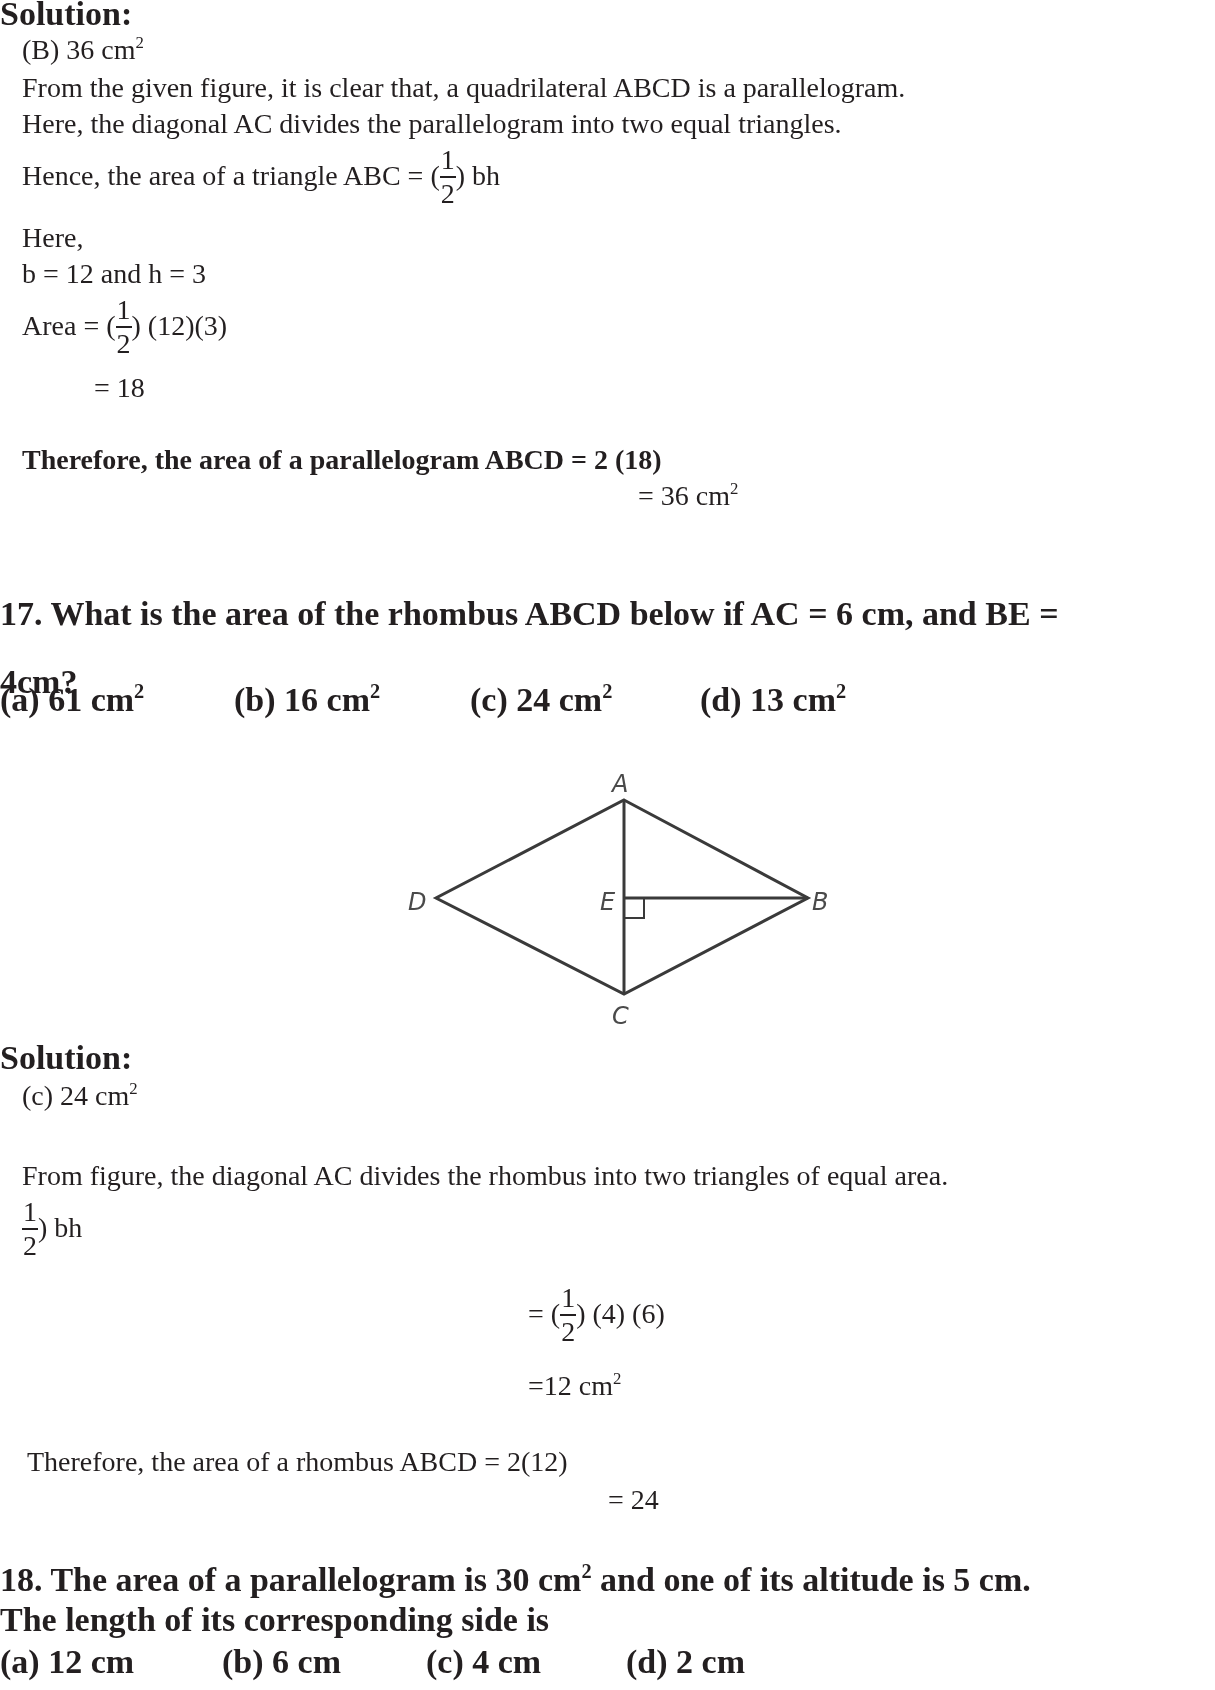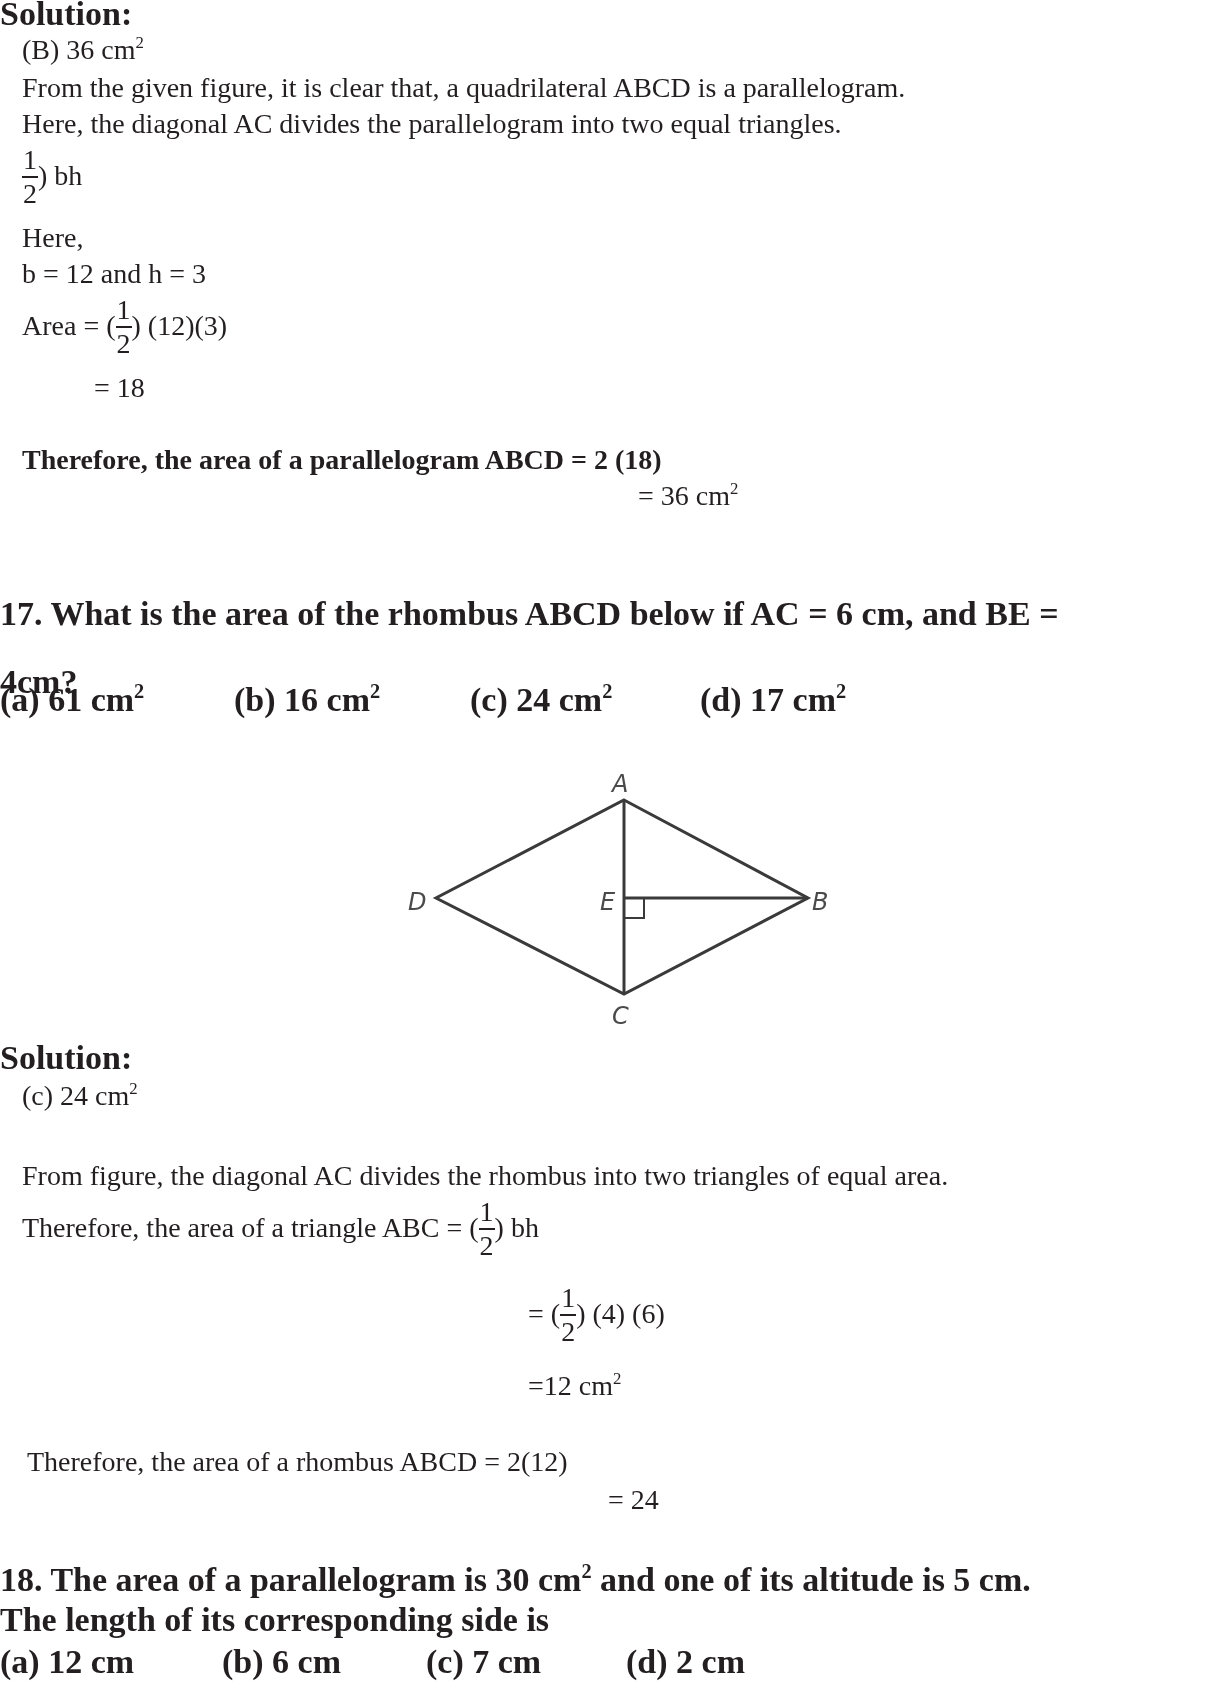--- a/index.html
+++ b/index.html
@@ -17,61 +17,61 @@
   svg text { font-family:"DejaVu Sans", sans-serif; font-style:italic; font-size:24px; fill:#4a4a4a; }
 </style>
 </head>
 <body>
 
 <div class="abs h" style="left:0;top:-6px;">Solution:</div>
 <div class="abs t" style="left:0;top:34px;"><span>(B) 36 cm</span><sup>2</sup></div>
 <div class="abs t" style="left:0;top:72px;">From the given figure, it is clear that, a quadrilateral ABCD is a parallelogram.</div>
 <div class="abs t" style="left:0;top:108px;">Here, the diagonal AC divides the parallelogram into two equal triangles.</div>
 <div class="abs t" style="left:0;top:148px;">
-  <span class="frac"><span class="n">1</span><span class="bar"></span><span class="d">2</span></span><span>) bh</span>
+  <span>Hence, the area of a triangle ABC = (</span><span class="frac"><span class="n">1</span><span class="bar"></span><span class="d">2</span></span><span>) bh</span>
 </div>
 <div class="abs t" style="left:0;top:222px;">Here,</div>
 <div class="abs t" style="left:0;top:258px;">b = 12 and h = 3</div>
 <div class="abs t" style="left:0;top:298px;">
   <span>Area = (</span><span class="frac"><span class="n">1</span><span class="bar"></span><span class="d">2</span></span><span>) (12)(3)</span>
 </div>
 <div class="abs t" style="left:72px;top:372px;">= 18</div>
 <div class="abs t" style="left:0;top:444px;font-weight:bold;">Therefore, the area of a parallelogram ABCD = 2 (18)</div>
 <div class="abs t" style="left:616px;top:480px;"><span>= 36 cm</span><sup>2</sup></div>
 
 <div class="abs q" style="left:0;top:594px;">17. What is the area of the rhombus ABCD below if AC = 6 cm, and BE =</div>
 <div class="abs q" style="left:0;top:636px;margin-top:26px;">4cm?</div>
 <div class="abs q" style="left:0;top:680px;">
-  <span class="opt" style="width:234px;"><span>(a) 61 cm</span><sup>2</sup></span><span class="opt" style="width:236px;"><span>(b) 16 cm</span><sup>2</sup></span><span class="opt" style="width:230px;"><span>(c) 24 cm</span><sup>2</sup></span><span class="opt"><span>(d) 17 cm</span><sup>2</sup></span>
+  <span class="opt" style="width:234px;"><span>(a) 61 cm</span><sup>2</sup></span><span class="opt" style="width:236px;"><span>(b) 16 cm</span><sup>2</sup></span><span class="opt" style="width:230px;"><span>(c) 24 cm</span><sup>2</sup></span><span class="opt"><span>(d) 13 cm</span><sup>2</sup></span>
 </div>
 
 <svg class="abs" style="left:380px;top:755px;" width="460" height="280" viewBox="380 755 460 280">
   <g stroke="#3a3a3a" stroke-width="3" fill="none">
     <polygon points="624,800 808,898 624,994 436,898"></polygon>
     <line x1="624" y1="800" x2="624" y2="994"></line>
     <line x1="624" y1="898" x2="808" y2="898"></line>
     <polyline points="624,918 644,918 644,898" stroke-width="2"></polyline>
   </g>
   <text x="612" y="792">A</text>
   <text x="812" y="910">B</text>
   <text x="612" y="1024">C</text>
   <text x="408" y="910">D</text>
   <text x="600" y="910">E</text>
 </svg>
 
 <div class="abs h" style="left:0;top:1038px;">Solution:</div>
 <div class="abs t" style="left:0;top:1080px;"><span>(c) 24 cm</span><sup>2</sup></div>
 <div class="abs t" style="left:0;top:1160px;">From figure, the diagonal AC divides the rhombus into two triangles of equal area.</div>
 <div class="abs t" style="left:0;top:1200px;">
-  <span>Therefore, the area of a triangle ABC = (</span><span class="frac"><span class="n">1</span><span class="bar"></span><span class="d">2</span></span><span>) bh</span>
+  <span class="frac"><span class="n">1</span><span class="bar"></span><span class="d">2</span></span><span>) bh</span>
 </div>
 <div class="abs t" style="left:506px;top:1286px;">
   <span>= (</span><span class="frac"><span class="n">1</span><span class="bar"></span><span class="d">2</span></span><span>) (4) (6)</span>
 </div>
 <div class="abs t" style="left:506px;top:1370px;text-align:center;"><span>=12 cm</span><sup>2</sup></div>
 <div class="abs t" style="left:5px;top:1446px;">Therefore, the area of a rhombus ABCD = 2(12)</div>
 <div class="abs t" style="left:550px;top:1484px;margin-left:36px;">= 24</div>
 
 <div class="abs q" style="left:0;top:1560px;"><span>18. The area of a parallelogram is 30 cm</span><sup>2</sup><span> and one of its altitude is 5 cm.</span></div>
 <div class="abs q" style="left:0;top:1600px;">The length of its corresponding side is</div>
 <div class="abs q" style="left:0;top:1642px;">
-  <span class="opt" style="width:222px;">(a) 12 cm</span><span class="opt" style="width:204px;">(b) 6 cm</span><span class="opt" style="width:200px;">(c) 7 cm</span><span class="opt">(d) 2 cm</span>
+  <span class="opt" style="width:222px;">(a) 12 cm</span><span class="opt" style="width:204px;">(b) 6 cm</span><span class="opt" style="width:200px;">(c) 4 cm</span><span class="opt">(d) 2 cm</span>
 </div>
 
 </body></html>

